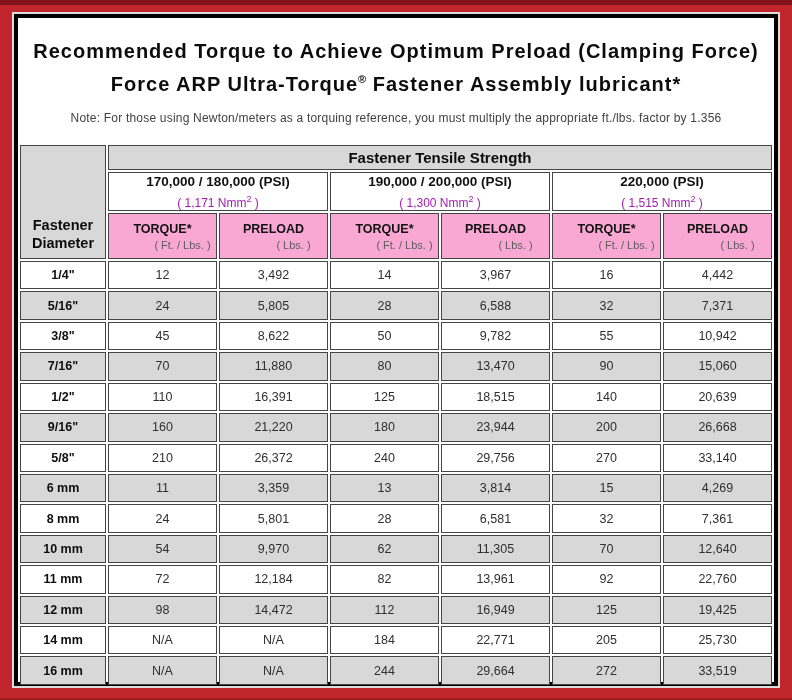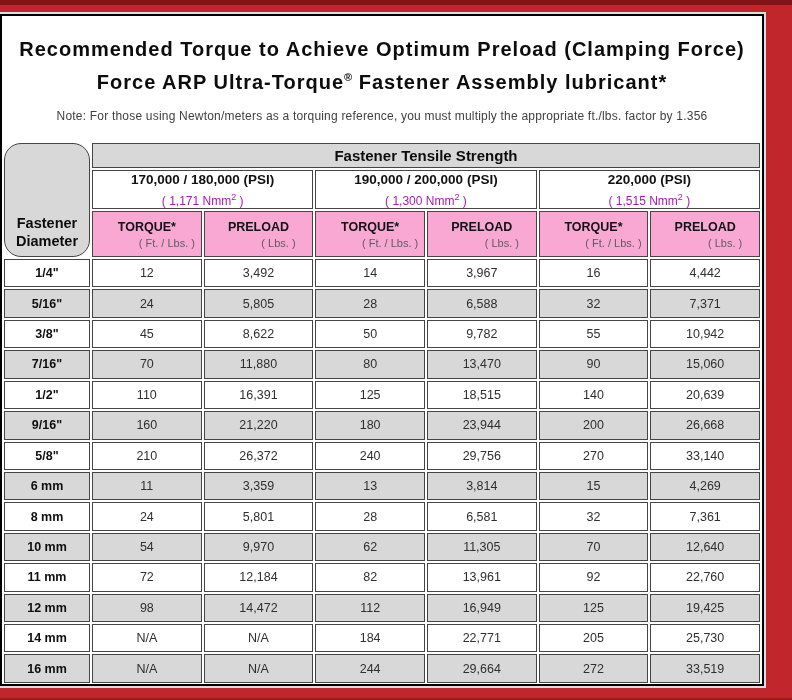--- a/index.html
+++ b/index.html
@@ -12,25 +12,25 @@
   }
   .frame {
     position: absolute; inset: 0;
     box-sizing: border-box;
     border-top: 5px solid #82141a;
     border-bottom: 2px solid #9a1b20;
     pointer-events: none;
   }
   .inner {
     position: absolute;
-    left: 0; top: 14px;
+    left: 14px; top: 14px;
     width: 764px; height: 672px;
     box-sizing: border-box;
     background: #ffffff;
-    border: 2px solid #000000;
+    border: 4px solid #000000;
     box-shadow: 0 0 0 2px #dedede;
   }
   .title {
     margin-top: 19px;
     text-align: center;
     font-weight: bold;
     font-size: 20px;
     line-height: 28px;
     letter-spacing: 1px;
     color: #0c0c0c;
@@ -62,21 +62,20 @@
     overflow: hidden;
   }
   td.corner {
     background: #d8d8d8;
     vertical-align: bottom;
     font-weight: bold;
     font-size: 14.5px;
     line-height: 18px;
     padding-bottom: 6px;
     color: #0c0c0c;
-    border-radius: 17px;
   }
   td.tensile {
     background: #d8d8d8;
     font-weight: bold;
     font-size: 15px;
     color: #0c0c0c;
     height: 25px;
     margin-left: 16px;
   }
   td.psi { background: #ffffff; height: 39px; }

